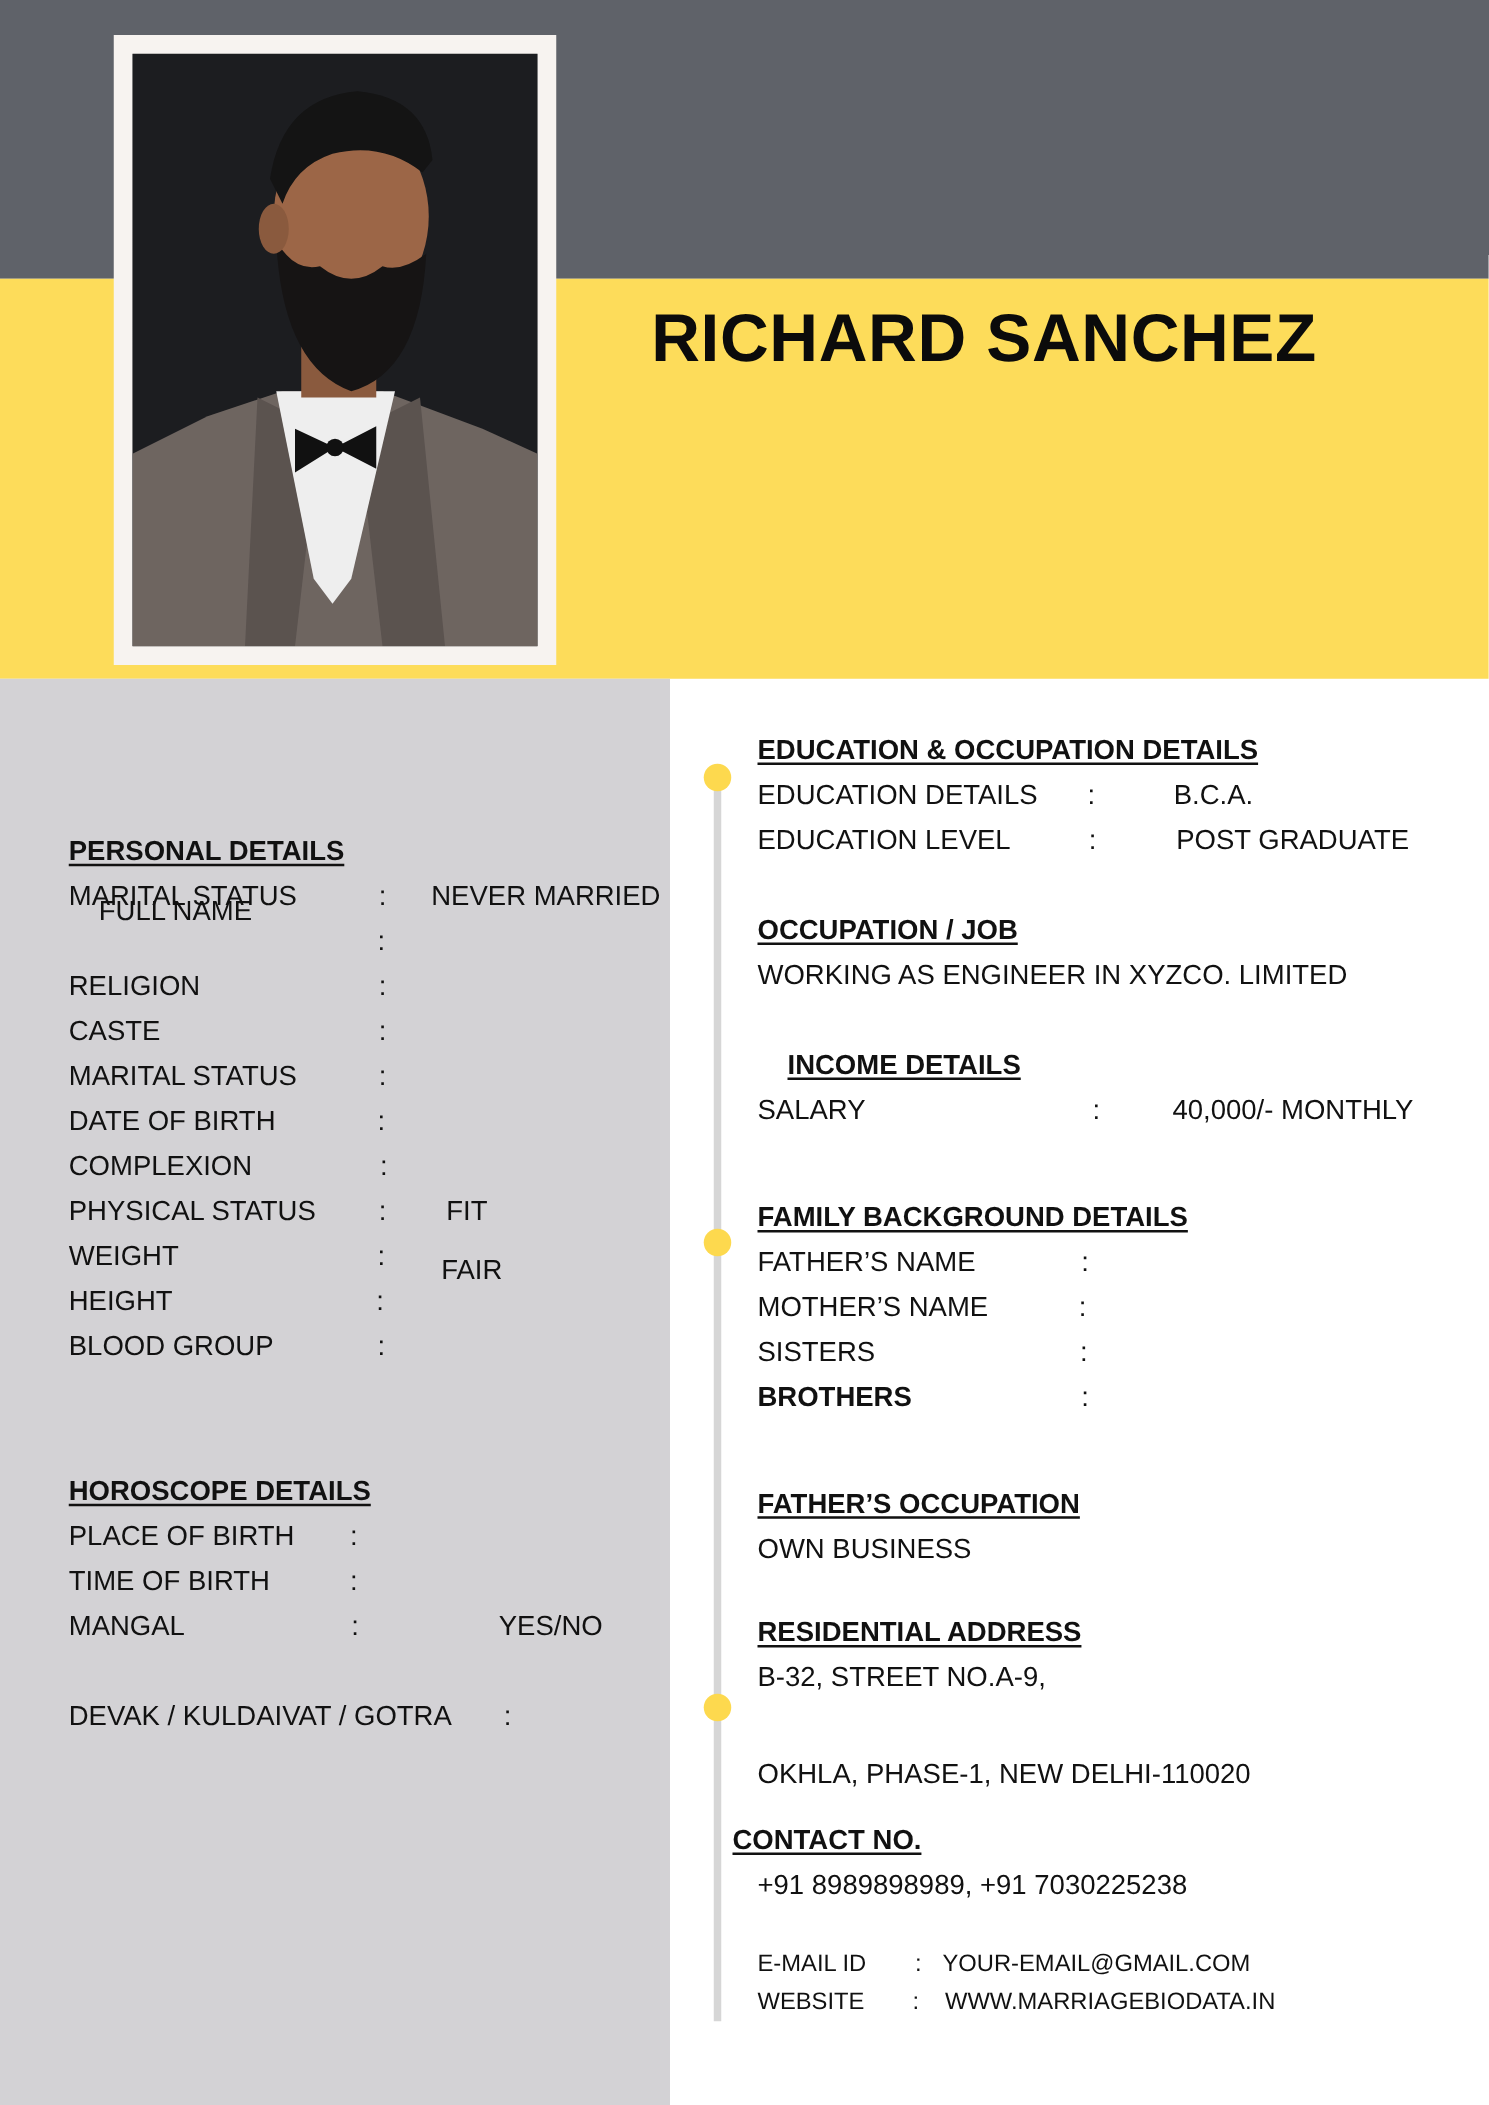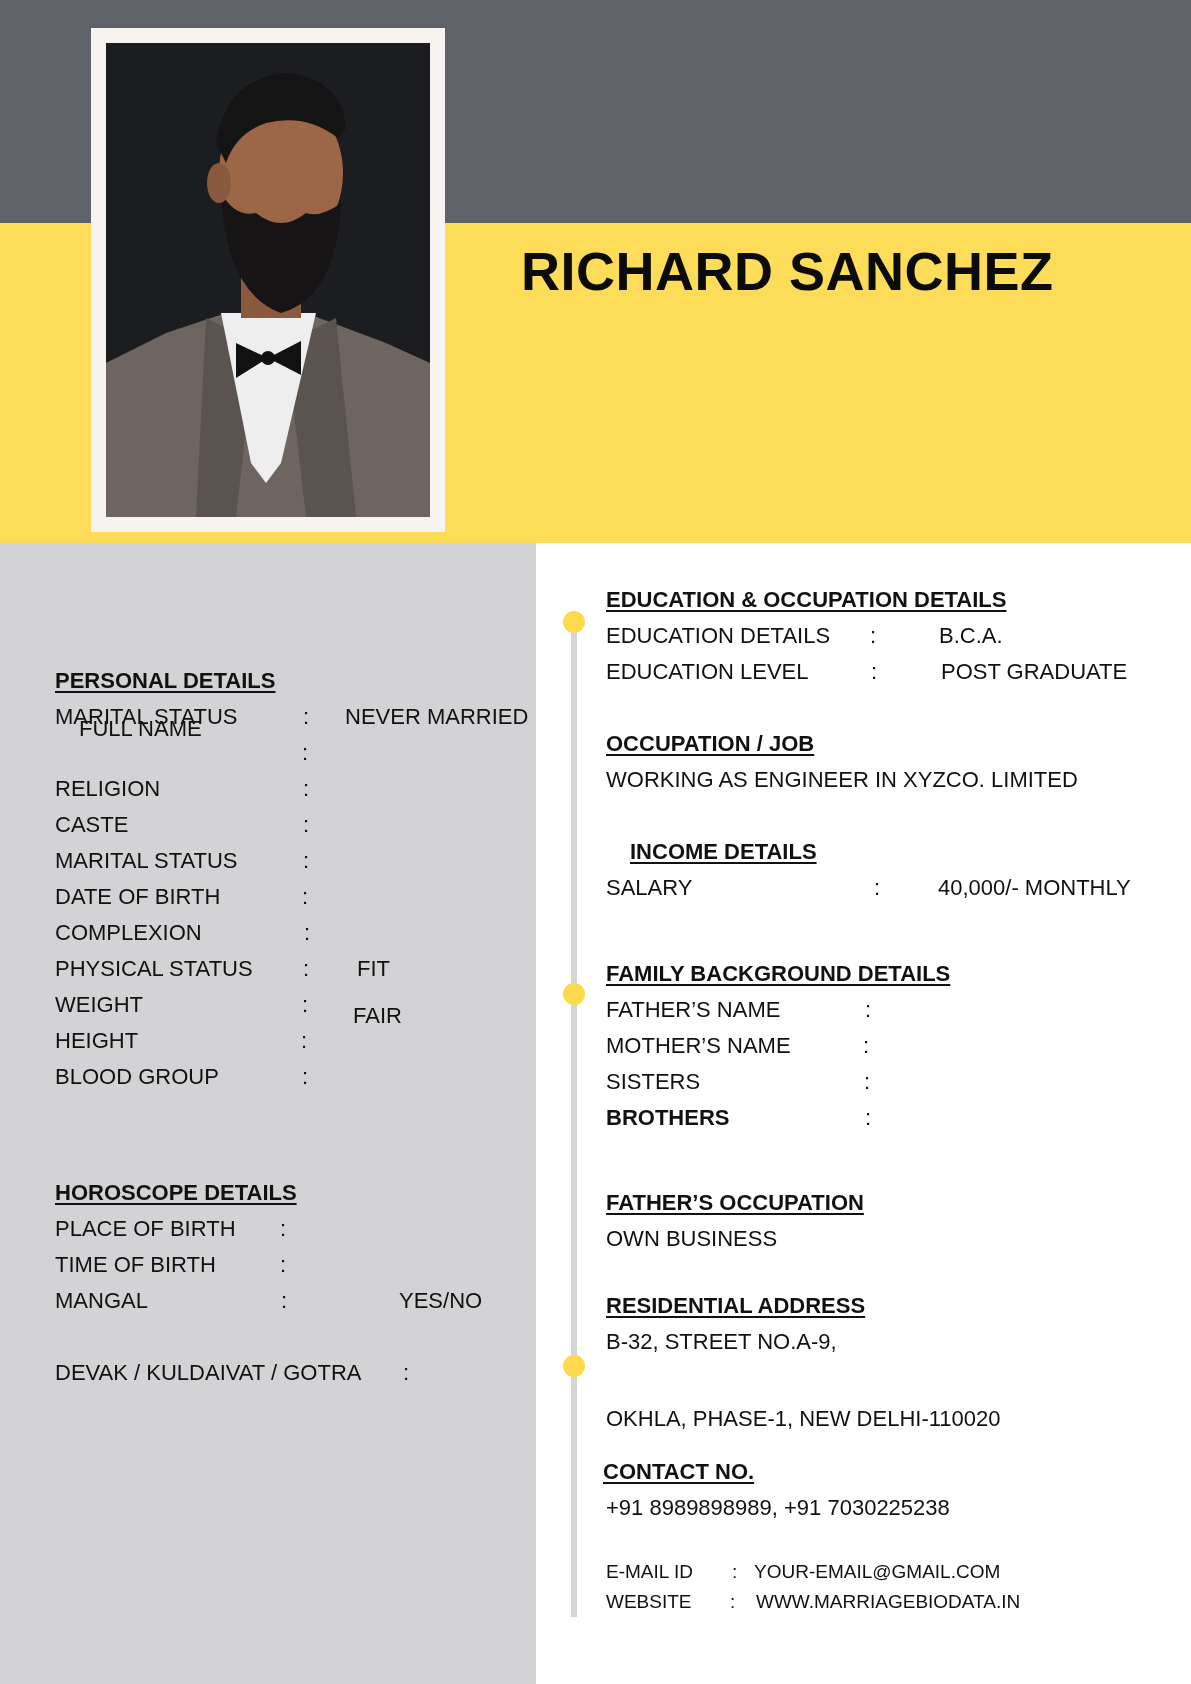--- a/index.html
+++ b/index.html
@@ -192,21 +192,21 @@
   </div>
 </div>
 
 <div class="heading" style="left:606px;top:1190px;">FATHER’S OCCUPATION</div>
 <div class="txt" style="left:606px;top:1226px;">OWN BUSINESS</div>
 
 <div class="heading" style="left:606px;top:1293px;">RESIDENTIAL ADDRESS</div>
 <div class="txt" style="left:606px;top:1329px;">B-32, STREET NO.A-9,</div>
 <div class="txt" style="left:606px;top:1365px;margin-top:41px;">OKHLA, PHASE-1, NEW DELHI-110020</div>
 
-<div class="heading" style="left:603px;top:1459px;">CONTACT NO.</div>
+<div class="heading" style="left:586px;top:1459px;">CONTACT NO.</div>
 <div class="txt" style="left:606px;top:1495px;">+91 8989898989, +91 7030225238</div>
 
 <div>
   <span class="txt small" style="left:606px;top:1561px;">E-MAIL ID</span>
   <span class="txt small" style="left:732px;top:1561px;">:</span>
   <span class="txt small" style="left:754px;top:1561px;">YOUR-EMAIL@GMAIL.COM</span>
 </div>
 <div>
   <span class="txt small" style="left:606px;top:1591px;">WEBSITE</span>
   <span class="txt small" style="left:730px;top:1591px;">:</span>

